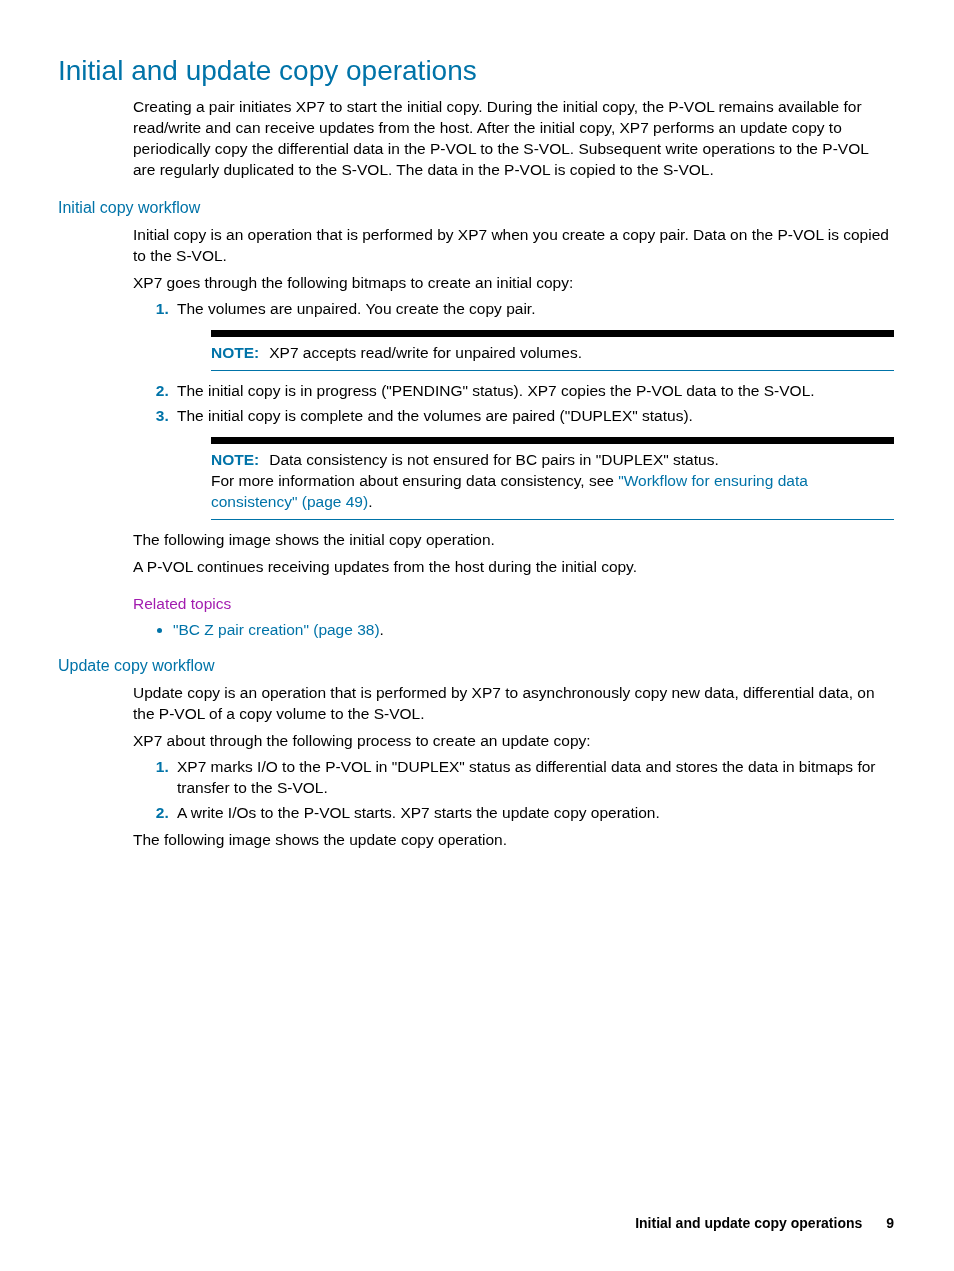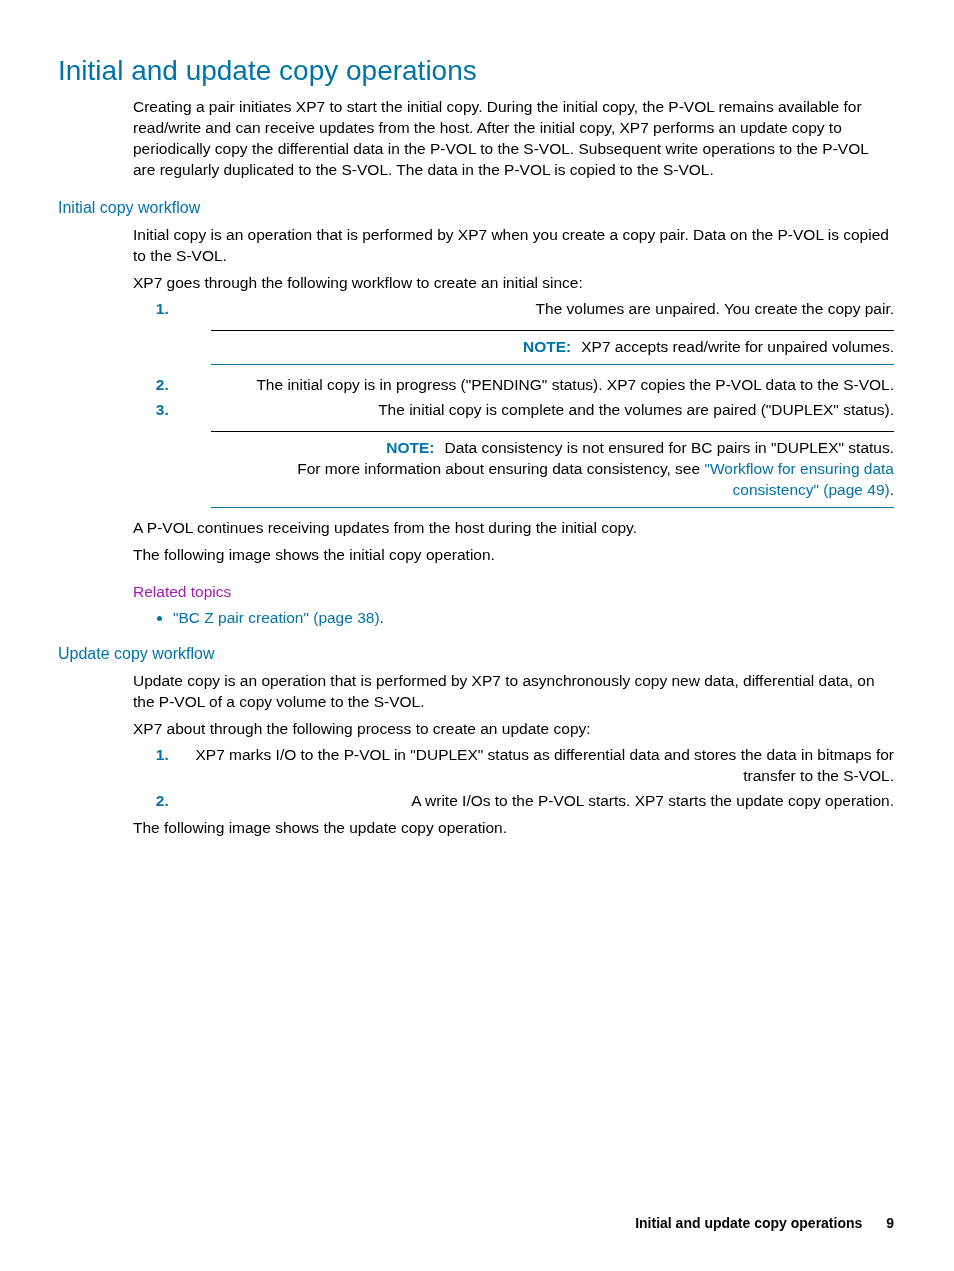--- a/index.html
+++ b/index.html
@@ -32,41 +32,40 @@
   .indent {
     margin-left: 75px;
   }
   p {
     margin: 6px 0;
     line-height: 1.35;
   }
   ol {
     margin: 6px 0 6px 0;
     padding-left: 40px;
-    text-align: right;
   }
   ol li {
     padding-left: 4px;
     margin: 4px 0;
     line-height: 1.35;
   }
   ol li::marker {
     color: #0073a8;
     font-weight: bold;
   }
   ul {
     margin: 6px 0;
     padding-left: 40px;
   }
   ul li::marker {
     color: #0073a8;
   }
   .note-block {
     margin: 10px 0 10px 34px;
-    border-top: 1px solid #000000;
+    border-top: 7px solid #000000;
     border-bottom: 1px solid #0073a8;
     padding: 6px 0;
     line-height: 1.35;
   }
   .note-label {
     color: #0073a8;
     font-weight: bold;
     margin-right: 10px;
   }
   .link {
@@ -97,21 +96,21 @@
   <h1>Initial and update copy operations</h1>
 
   <div class="indent">
     <p>Creating a pair initiates XP7 to start the initial copy. During the initial copy, the P-VOL remains available for read/write and can receive updates from the host. After the initial copy, XP7 performs an update copy to periodically copy the differential data in the P-VOL to the S-VOL. Subsequent write operations to the P-VOL are regularly duplicated to the S-VOL. The data in the P-VOL is copied to the S-VOL.</p>
   </div>
 
   <h2>Initial copy workflow</h2>
 
   <div class="indent">
     <p>Initial copy is an operation that is performed by XP7 when you create a copy pair. Data on the P-VOL is copied to the S-VOL.</p>
-    <p>XP7 goes through the following workflow to create an initial since:</p>
+    <p>XP7 goes through the following bitmaps to create an initial copy:</p>
 
     <ol>
       <li>
         <span>The volumes are unpaired. You create the copy pair.</span>
         <div class="note-block">
           <span class="note-label">NOTE:</span><span>XP7 accepts read/write for unpaired volumes.</span>
         </div>
       </li>
       <li>The initial copy is in progress ("PENDING" status). XP7 copies the P-VOL data to the S-VOL.</li>
       <li>
@@ -120,22 +119,22 @@
           <div>
             <span class="note-label">NOTE:</span><span>Data consistency is not ensured for BC pairs in "DUPLEX" status.</span>
           </div>
           <div>
             <span>For more information about ensuring data consistency, see </span><span class="link">"Workflow for ensuring data consistency" (page 49)</span><span>.</span>
           </div>
         </div>
       </li>
     </ol>
 
+    <p>The following image shows the initial copy operation.</p>
     <p>A P-VOL continues receiving updates from the host during the initial copy.</p>
-    <p>The following image shows the initial copy operation.</p>
 
     <p class="related-topics">Related topics</p>
     <ul>
       <li>
         <span class="link">"BC Z pair creation" (page 38)</span><span>.</span>
       </li>
     </ul>
   </div>
 
   <h2>Update copy workflow</h2>

